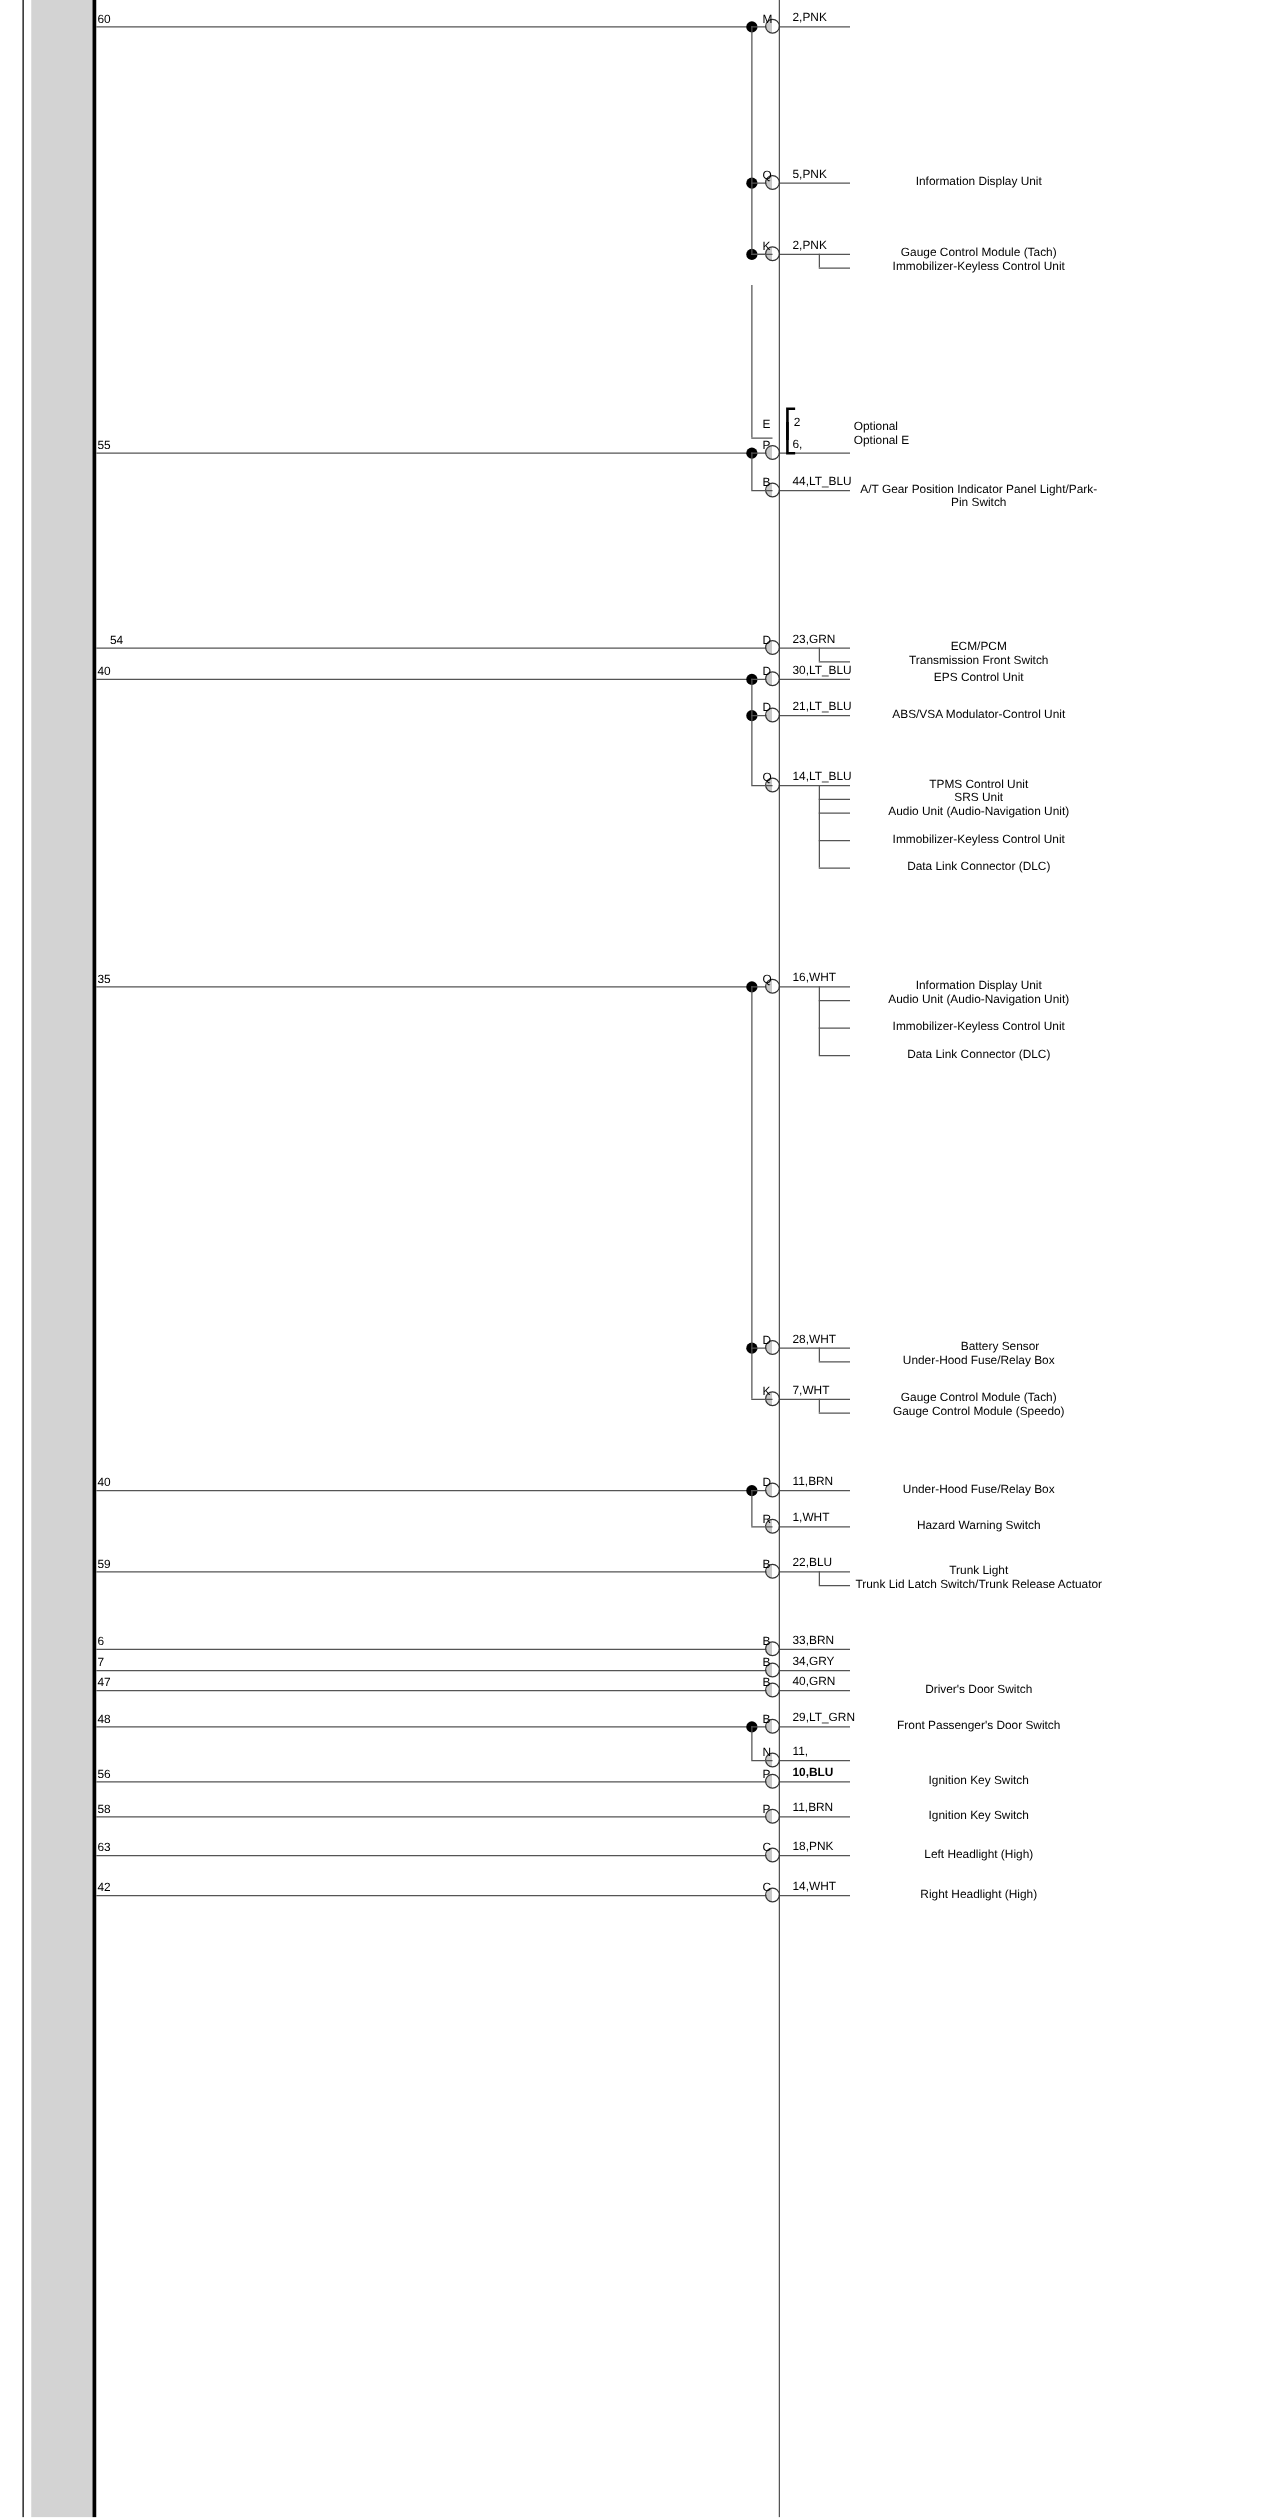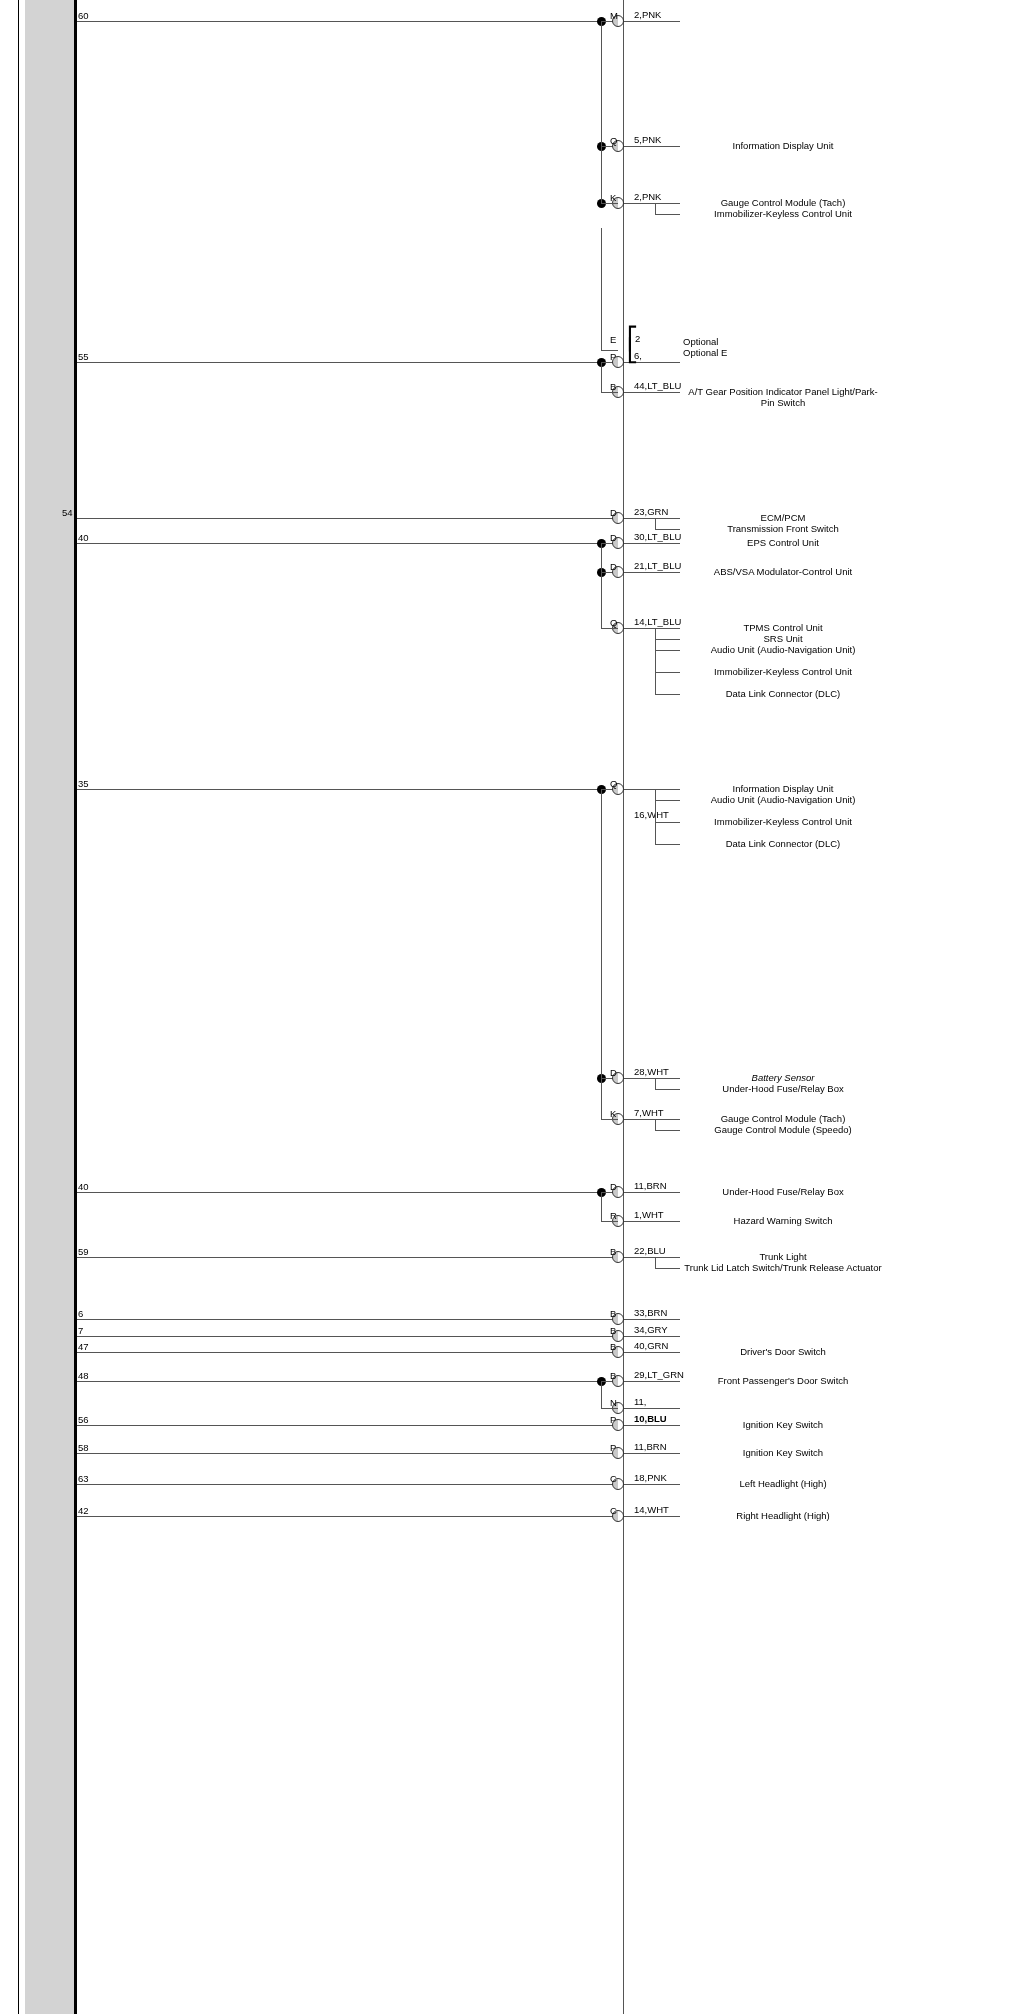--- a/index.html
+++ b/index.html
@@ -159,21 +159,21 @@
       <div class="hwire" style="left:618px; top:392px; width:62px;"></div>
       <div class="splice" style="left:612px; top:386px;"></div>
       <div class="cav" style="left:610px; top:381px;">B</div>
       <div class="wirelabel" style="left:634px; top:380px;">44,LT_BLU</div>
       <div class="dest" style="left:683px; top:386px;">A/T Gear Position Indicator Panel Light/Park-Pin Switch</div>
       <div class="hwire" style="left:77px; top:518px; width:541px;"></div>
       <div class="hwire" style="left:618px; top:518px; width:62px;"></div>
       <div class="splice" style="left:612px; top:512px;"></div>
       <div class="cav" style="left:610px; top:507px;">D</div>
       <div class="wirelabel" style="left:634px; top:506px;">23,GRN</div>
-      <div class="rownum" style="left:62px; top:507px;">54</div>
+      <div class="rownum" style="left:88px; top:507px;">54</div>
       <div class="dest" style="left:683px; top:512px;">ECM/PCM</div>
       <div class="hwire" style="left:655px; top:529px; width:25px;"></div>
       <div class="dest" style="left:683px; top:523px;">Transmission Front Switch</div>
       <div class="vwire" style="left:655px; top:518px; height:11px;"></div>
       <div class="hwire" style="left:77px; top:543px; width:524px;"></div>
       <div class="hwire" style="left:618px; top:543px; width:62px;"></div>
       <div class="dot" style="left:597px; top:539px;"></div>
       <div class="hwire" style="left:601px; top:543px; width:17px;"></div>
       <div class="splice" style="left:612px; top:537px;"></div>
       <div class="cav" style="left:610px; top:532px;">D</div>
@@ -200,37 +200,37 @@
       <div class="dest" style="left:683px; top:666px;">Immobilizer-Keyless Control Unit</div>
       <div class="hwire" style="left:655px; top:694px; width:25px;"></div>
       <div class="dest" style="left:683px; top:688px;">Data Link Connector (DLC)</div>
       <div class="vwire" style="left:655px; top:628px; height:66px;"></div>
       <div class="hwire" style="left:77px; top:789px; width:524px;"></div>
       <div class="hwire" style="left:618px; top:789px; width:62px;"></div>
       <div class="dot" style="left:597px; top:785px;"></div>
       <div class="hwire" style="left:601px; top:789px; width:17px;"></div>
       <div class="splice" style="left:612px; top:783px;"></div>
       <div class="cav" style="left:610px; top:778px;">Q</div>
-      <div class="wirelabel" style="left:634px; top:777px;margin-top:32px;">16,WHT</div>
+      <div class="wirelabel" style="left:634px; top:777px;">16,WHT</div>
       <div class="rownum" style="left:78px; top:778px;">35</div>
       <div class="dest" style="left:683px; top:783px;">Information Display Unit</div>
       <div class="hwire" style="left:655px; top:800px; width:25px;"></div>
       <div class="dest" style="left:683px; top:794px;">Audio Unit (Audio-Navigation Unit)</div>
       <div class="hwire" style="left:655px; top:822px; width:25px;"></div>
       <div class="dest" style="left:683px; top:816px;">Immobilizer-Keyless Control Unit</div>
       <div class="hwire" style="left:655px; top:844px; width:25px;"></div>
       <div class="dest" style="left:683px; top:838px;">Data Link Connector (DLC)</div>
       <div class="vwire" style="left:655px; top:789px; height:55px;"></div>
       <div class="hwire" style="left:618px; top:1078px; width:62px;"></div>
       <div class="dot" style="left:597px; top:1074px;"></div>
       <div class="hwire" style="left:601px; top:1078px; width:17px;"></div>
       <div class="splice" style="left:612px; top:1072px;"></div>
       <div class="cav" style="left:610px; top:1067px;">D</div>
       <div class="wirelabel" style="left:634px; top:1066px;">28,WHT</div>
-      <div class="dest" style="left:683px; top:1072px;font-style:italic;">Battery Sensor</div>
+      <div class="dest" style="left:700px; top:1072px;">Battery Sensor</div>
       <div class="hwire" style="left:655px; top:1089px; width:25px;"></div>
       <div class="dest" style="left:683px; top:1083px;">Under-Hood Fuse/Relay Box</div>
       <div class="vwire" style="left:655px; top:1078px; height:11px;"></div>
       <div class="hwire" style="left:618px; top:1119px; width:62px;"></div>
       <div class="splice" style="left:612px; top:1113px;"></div>
       <div class="cav" style="left:610px; top:1108px;">K</div>
       <div class="wirelabel" style="left:634px; top:1107px;">7,WHT</div>
       <div class="dest" style="left:683px; top:1113px;">Gauge Control Module (Tach)</div>
       <div class="hwire" style="left:655px; top:1130px; width:25px;"></div>
       <div class="dest" style="left:683px; top:1124px;">Gauge Control Module (Speedo)</div>

